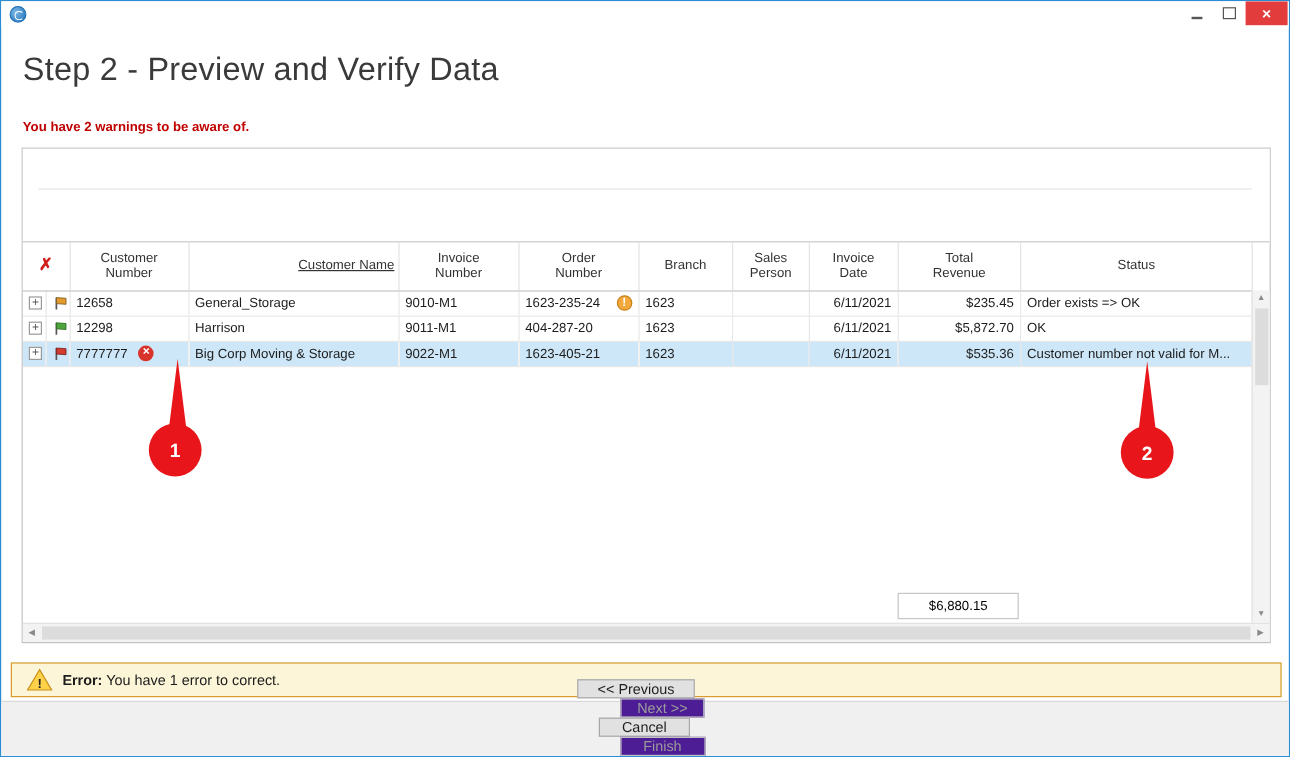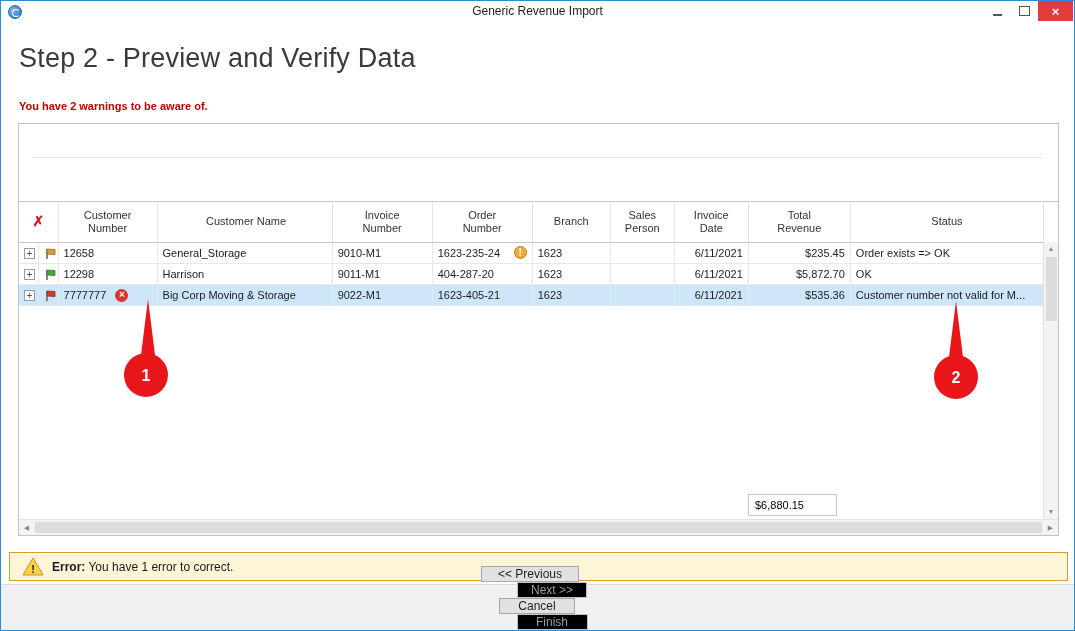--- a/index.html
+++ b/index.html
@@ -25,21 +25,21 @@
 
   
   .grid { position:absolute; left:17px; top:122px; width:1041px; height:413px; border:1px solid #c3c3c3; background:#fff; }
   .group-panel { height:78px; border-bottom:1px solid #c9c9c9; position:relative; background:#fff; }
   .group-line { position:absolute; left:13px; right:15px; top:33px; border-top:1px solid #e4e4e4; }
 
   table.data { border-collapse:collapse; table-layout:fixed; width:1025px; font-size:11px; color:#1c1c1c; }
   table.data th { height:40px; font-weight:normal; text-align:center; vertical-align:middle;
                   border-right:1px solid #e3e3e3; border-bottom:1px solid #c6c6c6; background:#fff;
                   white-space:pre-line; line-height:13px; color:#333; padding:0 3px; }
-  table.data th.al { text-align:center; padding-left:6px; }
+  table.data th.al { text-align:right; padding-left:6px;text-decoration:underline; }
   table.data td { height:21px; line-height:20px; border-right:1px solid #e8e8e8; border-bottom:1px solid #e8e8e8;
                   padding:0 5px; white-space:nowrap; overflow:hidden; background:#fff; }
   td.rt { text-align:right; }
   tr[data-state="selected"] td { background:#cde7f8; }
 
   .header-x { color:#d11c1c; font-size:14px; font-weight:bold; }
   .expand-box { display:inline-block; width:11px; height:11px; line-height:9px; border:1px solid #9a9a9a;
                 font-size:10px; text-align:center; color:#555; background:#fff; vertical-align:middle; }
   .flag-svg { vertical-align:middle; }
   .err-badge { display:inline-block; width:13px; height:13px; line-height:12px; border-radius:50%;
@@ -47,21 +47,21 @@
                vertical-align:middle; margin-left:9px; }
   .warn-badge { display:inline-block; width:13px; height:13px; line-height:12px; border-radius:50%;
                 background:#f2a83b; border:1px solid #c77f16; color:#fff; font-size:10px; font-weight:bold;
                 text-align:center; vertical-align:middle; }
   .cell-flex { display:flex; align-items:center; justify-content:space-between; }
 
   
   .summary-box { position:absolute; height:22px; line-height:20px; border:1px solid #c6c6c6; font-size:11px;
                  background:#fff; top:370px; padding:0 6px; }
   .sum-invoices { left:138px; width:173px; text-align:left; }
-  .sum-total { left:729px; width:89px; text-align:left; }
+  .sum-total { left:729px; width:101px; text-align:center; }
 
   
   .vscroll { position:absolute; right:0; top:118px; width:15px; height:277px; background:#f3f3f3; border-left:1px solid #e2e2e2; }
   .vscroll .arr { position:absolute; left:0; width:14px; height:14px; text-align:center; font-size:7px; color:#8a8a8a; line-height:14px; }
   .vscroll .arr.up { top:0; } .vscroll .arr.down { bottom:0; }
   .vscroll .thumb { position:absolute; left:2px; top:15px; width:11px; height:64px; background:#dcdcdc; }
   .hscroll { position:absolute; left:0; right:0; bottom:0; height:16px; background:#f3f3f3; border-top:1px solid #e2e2e2; }
   .hscroll .arr { position:absolute; top:0; width:15px; height:15px; text-align:center; font-size:7px; color:#8a8a8a; line-height:15px; }
   .hscroll .arr.left { left:0; } .hscroll .arr.right { right:0; }
   .hscroll .thumb { position:absolute; left:16px; right:16px; top:2px; height:11px; background:#dcdcdc; }
@@ -78,30 +78,29 @@
 
   
   .button-bar { position:absolute; left:0; right:0; bottom:0; height:46px; background:#f0f0f0; border-top:1px solid #d9d9d9;
                 display:flex; align-items:center; justify-content:flex-end; padding-right:15px;flex-direction:column; }
   .btn { height:24px; font-size:12px; font-family:"Liberation Sans", sans-serif; background:#e1e1e1;
          border:1px solid #a8a8a8; color:#1f1f1f; margin-left:14px; }
   .btn.prev { width:98px; margin-left:0; }
   .btn.next { width:70px; margin-left:15px; }
   .btn.cancel { width:76px; }
   .btn.finish { width:71px; }
-  .btn:disabled, .btn.disabled { color:#9b9b9b; border-color:#c2c2c2; background:#000000;margin-left:44px; }
+  .btn:disabled, .btn.disabled { color:#9b9b9b; border-color:#c2c2c2; background:#4c1d95;margin-left:44px; }
 </style>
 </head>
 <body>
 
 <div class="window">
 
   <div class="titlebar">
     <span class="app-icon"></span>
-    <span class="win-title">Generic Revenue Import</span>
     <div class="win-btns">
       <div class="win-btn wb-min"></div>
       <div class="win-btn wb-max"></div>
       <div class="win-btn wb-close">×</div>
     </div>
   </div>
 
   <div class="page-title">Step 2 - Preview and Verify Data</div>
   <div class="warning-text">You have 2 warnings to be aware of.</div>
 

